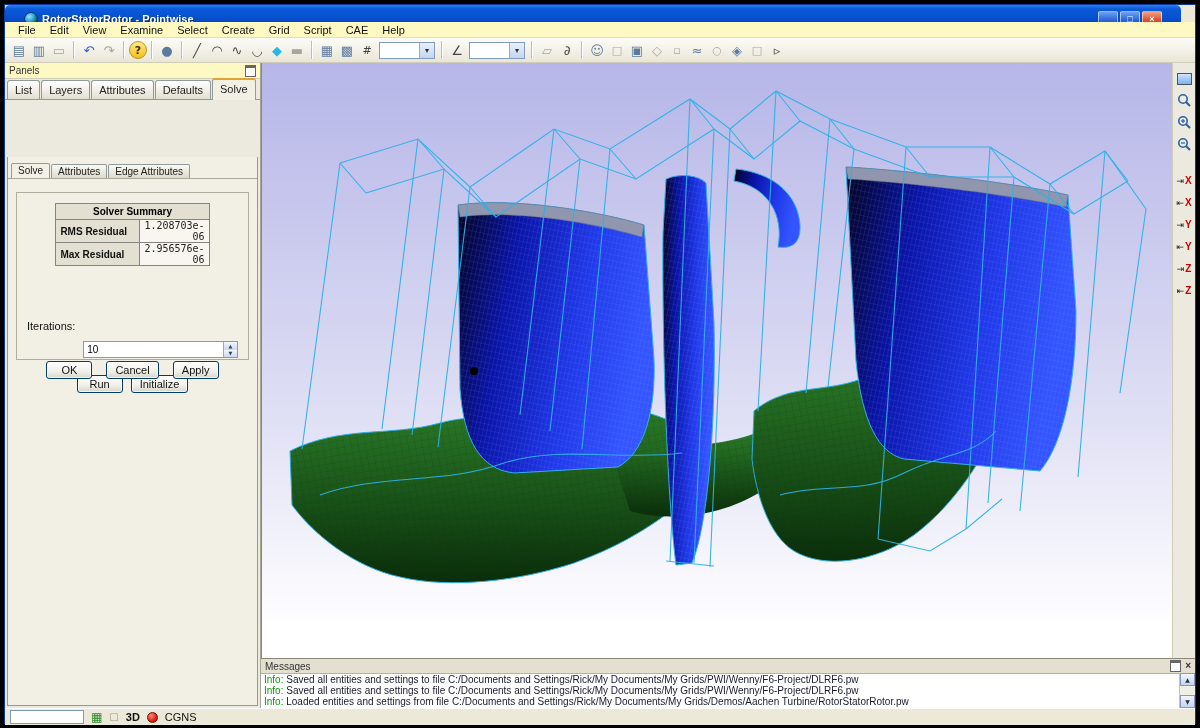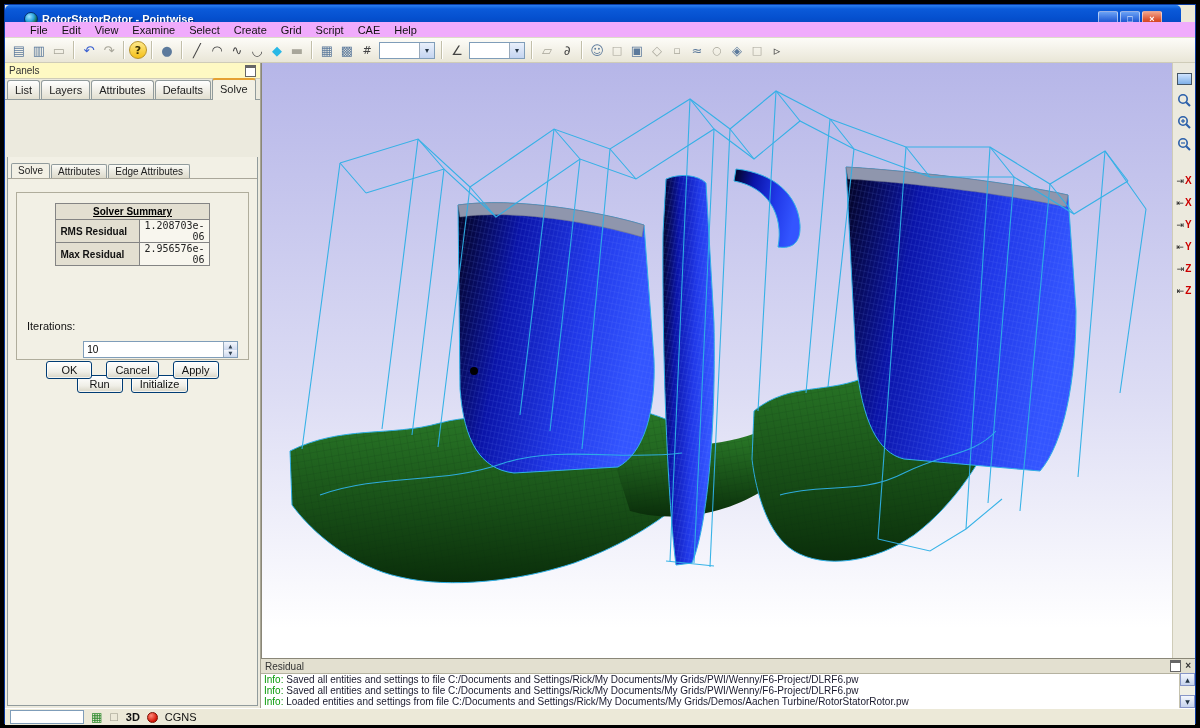--- a/index.html
+++ b/index.html
@@ -14,22 +14,22 @@
   .app-ico{width:12px;height:12px;border-radius:50%;margin-right:4px;
            background:radial-gradient(circle at 35% 30%,#9fe3ff 0%,#2fa6e0 40%,#0d5e2f 75%,#063d1d 100%);
            border:1px solid #06306e;flex:0 0 auto;}
   .title-text{color:#fff;font-size:11px;font-weight:bold;text-shadow:1px 1px 1px #00256e;flex:1;line-height:17px;}
   .wbtns{display:flex;gap:2px;}
   .wbtn{width:18px;height:14px;border-radius:2px;border:1px solid rgba(255,255,255,.55);
         background:linear-gradient(180deg,#6ba2f5,#2a62d8 60%,#1c4ec2);color:#fff;font-size:9px;font-weight:bold;
         display:flex;align-items:center;justify-content:center;line-height:1;}
   .wbtn.close{background:linear-gradient(180deg,#f1a28a,#dd5331 55%,#c23310);}
   
-  .menubar{position:absolute;left:0;top:17px;right:0;height:16px;background:#f0abfc;border-bottom:1px solid #dedbc8;
-           display:flex;align-items:center;padding-left:18px;box-sizing:border-box;}
+  .menubar{position:absolute;left:0;top:17px;right:0;height:16px;background:#fef9c3;border-bottom:1px solid #dedbc8;
+           display:flex;align-items:center;padding-left:6px;box-sizing:border-box;}
   .menu-item{font-size:11px;color:#111;padding:1px 7px;}
   
   .toolbar{position:absolute;left:0;top:33px;right:0;height:25px;
            background:linear-gradient(180deg,#fdfcf8,#e9e6d7);border-bottom:1px solid #cfccb8;
            display:flex;align-items:center;padding-left:4px;box-sizing:border-box;}
   .tsep{width:1px;height:18px;background:#c2bfa9;border-right:1px solid #fff;margin:0 4px;}
   .tbi{width:20px;height:20px;display:flex;align-items:center;justify-content:center;
        font-family:"DejaVu Sans",sans-serif;font-size:13px;color:#6b6b64;line-height:1;}
   .tbi.small{font-size:11px;}
   .tbi.c-blue{color:#3a5fd0}.tbi.c-gray{color:#a8a69a}.tbi.c-cyan{color:#28b8e6}
@@ -54,21 +54,21 @@
   .tab.active{background:#f2f0e5;border-top:2px solid #e5a132;height:16px;position:relative;top:1px;}
   .tabpage{position:absolute;left:2px;right:2px;top:94px;bottom:2px;background:#f2f0e5;
            border:1px solid #919b9c;border-top:none;box-sizing:border-box;}
   .subtabs{display:flex;align-items:flex-end;height:19px;padding:2px 3px 0;gap:1px;border-bottom:1px solid #aaa79a;}
   .stab{font-size:10px;color:#222;padding:1px 6px;background:linear-gradient(#fafaf5,#dddacb);
         border:1px solid #919b9c;border-bottom:none;border-radius:2px 2px 0 0;}
   .stab.active{background:#f2f0e5;padding-bottom:2px;}
   .groupbox{margin:13px 8px 0;height:168px;border:1px solid #b0ad9c;box-sizing:border-box;}
   table.solver{border-collapse:collapse;margin:10px auto 0;}
   table.solver td{border:1px solid #848484;font-size:10px;height:16px;box-sizing:border-box;padding:0 4px;}
-  td.thead{background:#e3dfd1;font-weight:bold;text-align:center;width:150px;text-decoration:underline;}
+  td.thead{background:#e3dfd1;font-weight:bold;text-align:center;width:150px;}
   td.tlabel{background:#e3dfd1;font-weight:bold;width:84px;color:#111;}
   td.tval{background:#f8f6ee;width:66px;text-align:right;font-family:"DejaVu Sans Mono",monospace;font-size:9px;color:#222;}
   .iter-row{display:flex;align-items:center;margin:28px 10px 0;}
   .iter-row .lbl{font-size:11px;color:#111;margin-right:8px;}
   .spin{flex:1;height:17px;background:#fff;border:1px solid #7f9db9;display:flex;box-sizing:border-box;margin-top:47px;}
   .spin input{flex:1;border:none;outline:none;font-size:10px;padding:0 3px;font-family:"Liberation Sans",sans-serif;min-width:0;}
   .spin .btns{width:13px;display:flex;flex-direction:column;border-left:1px solid #9ab;}
   .spin .sb{flex:1;background:linear-gradient(#f3f6fc,#cdd9ef);font-size:5px;color:#345;display:flex;
             align-items:center;justify-content:center;font-family:"DejaVu Sans",sans-serif;}
   .btnrow{display:flex;justify-content:center;gap:8px;margin-top:17px;}
@@ -365,21 +365,21 @@
       <span class="letter">Z</span>
     </span>
     <span class="axisbtn">
       <span class="arrow">⇤</span>
       <span class="letter">Z</span>
     </span>
   </div>
 
   <div class="messages">
     <div class="msg-hdr">
-      <span class="lbl">Residual</span>
+      <span class="lbl">Messages</span>
       <span class="icons">
         <span class="dock-ico"></span>
         <span class="x">×</span>
       </span>
     </div>
     <div class="msg-body">
       <div class="msg-line">
         <span class="level">Info:</span><span class="text"> Saved all entities and settings to file C:/Documents and Settings/Rick/My Documents/My Grids/PWI/Wenny/F6-Project/DLRF6.pw</span>
       </div>
       <div class="msg-line">

